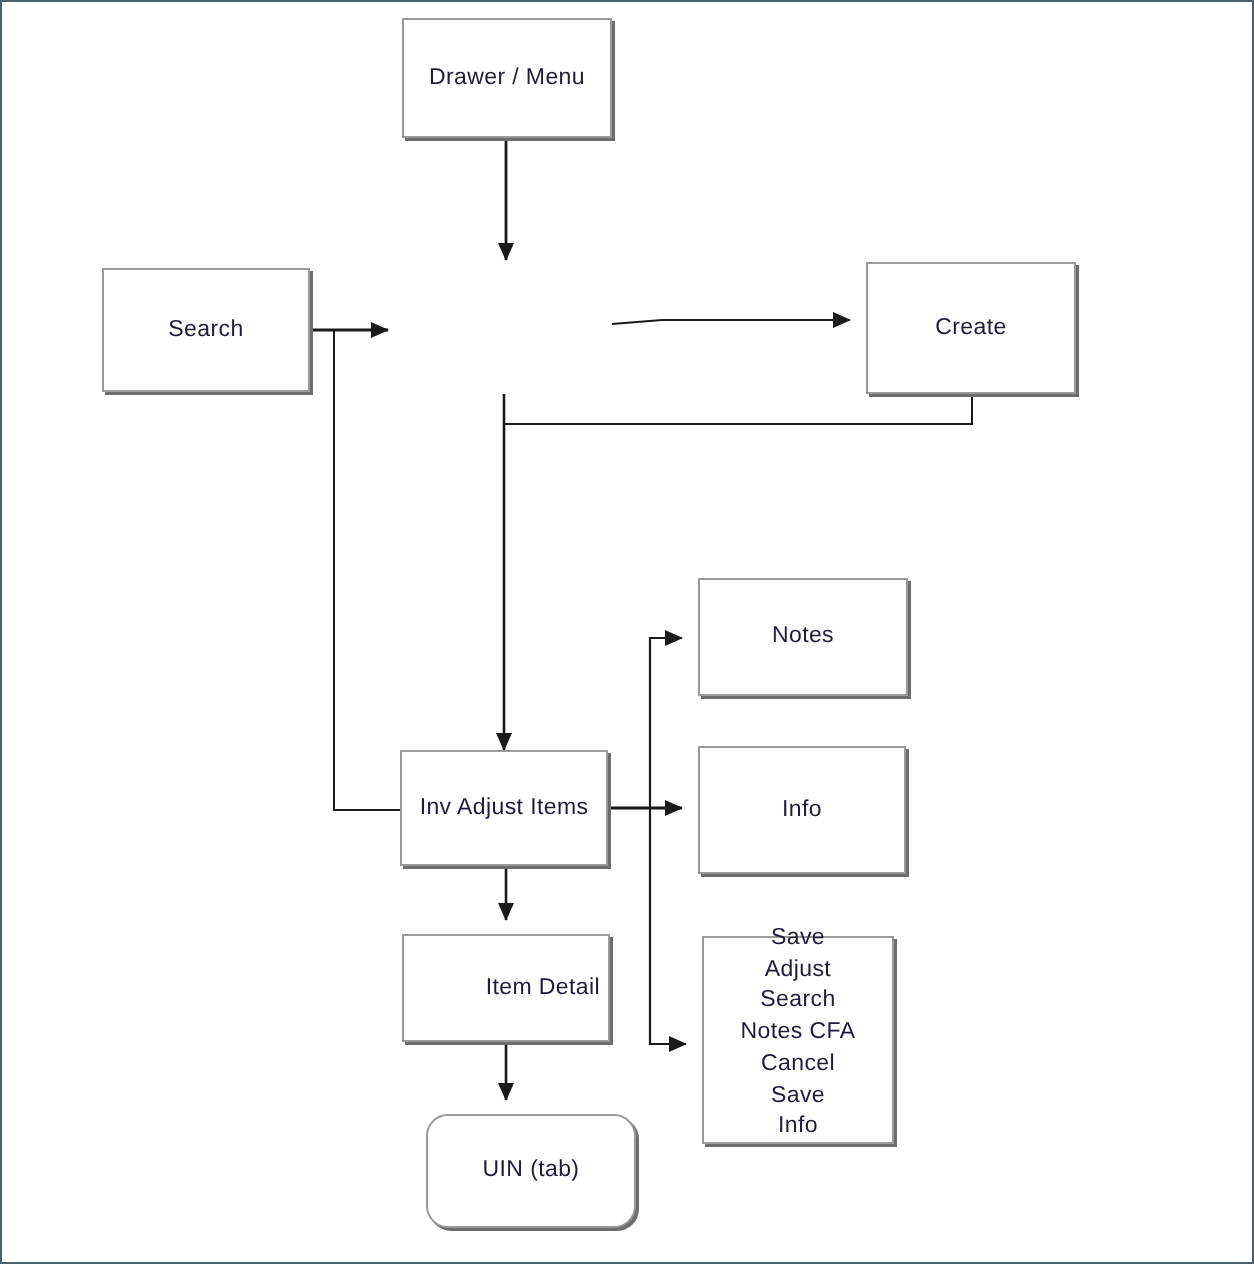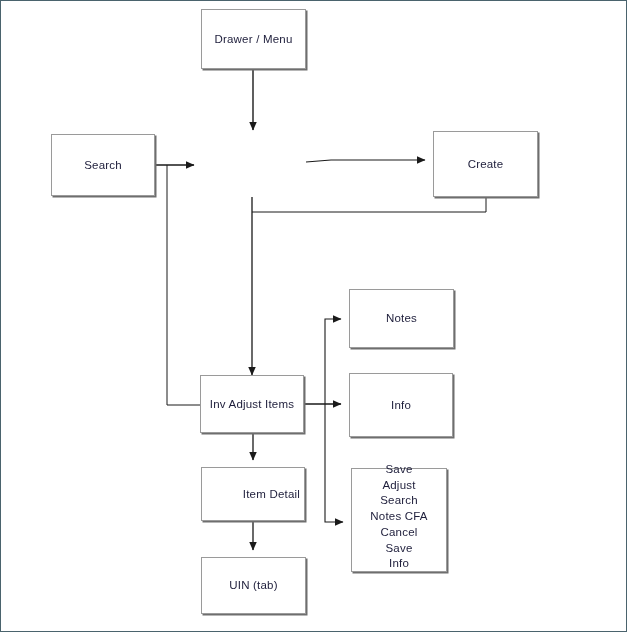--- a/index.html
+++ b/index.html
@@ -129,21 +129,21 @@
   </div>
 
   <div class="node" style="left:199px; top:374px; width:104px; height:58px;">
     <span class="node-label">Inv Adjust Items</span>
   </div>
 
   <div class="node" style="left:200px; top:466px; width:104px; height:54px;justify-content:flex-end;">
     <span class="node-label">Item Detail</span>
   </div>
 
-  <div class="node" style="left:200px; top:556px; width:105px; height:57px;">
+  <div class="node" style="left:212px; top:556px; width:105px; height:57px;border-radius:11px;">
     <span class="node-label">UIN (tab)</span>
   </div>
 
   <div class="node action-list" style="left:350px; top:467px; width:96px; height:104px;">
     <div class="action-items">
       <span class="action-item">Save</span>
       <span class="action-item">Adjust</span>
       <span class="action-item">Search</span>
       <span class="action-item">Notes CFA</span>
       <span class="action-item">Cancel</span>

